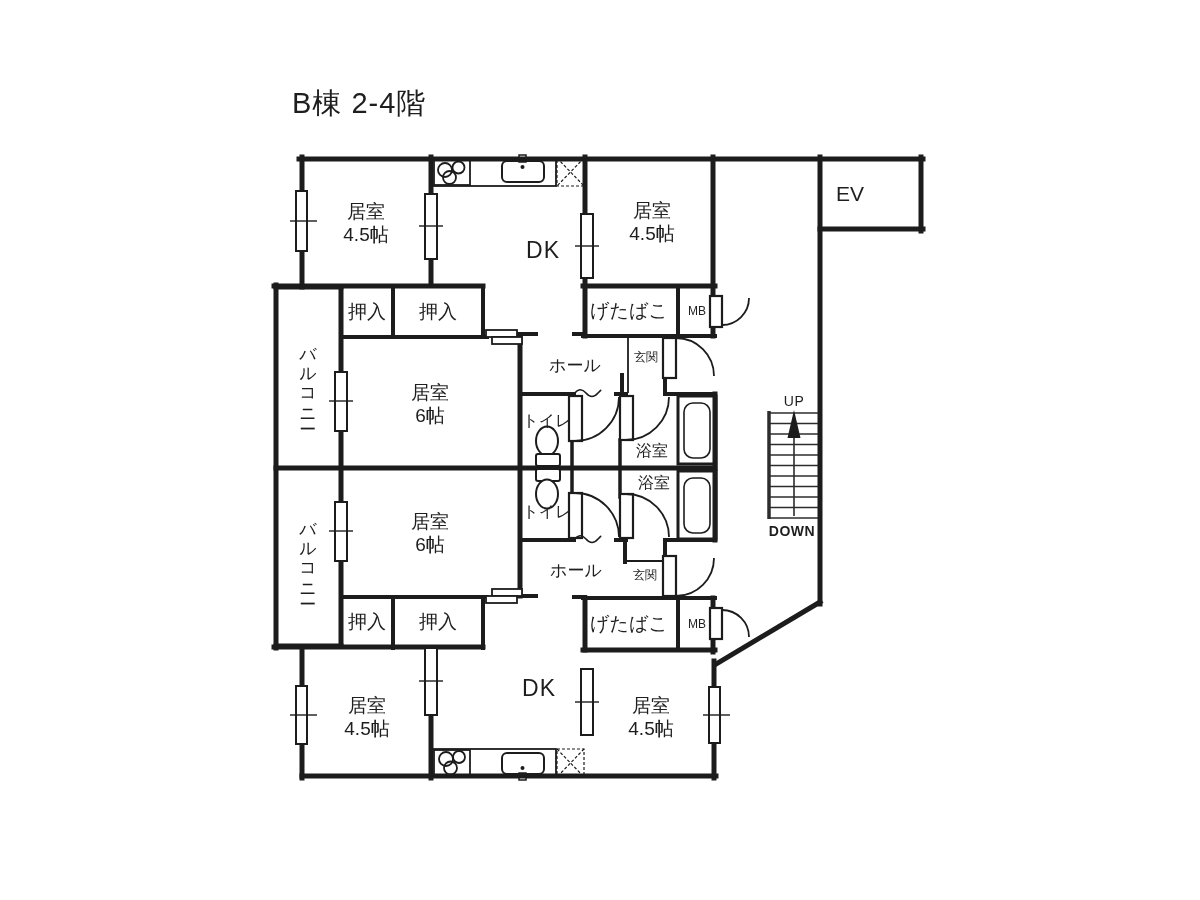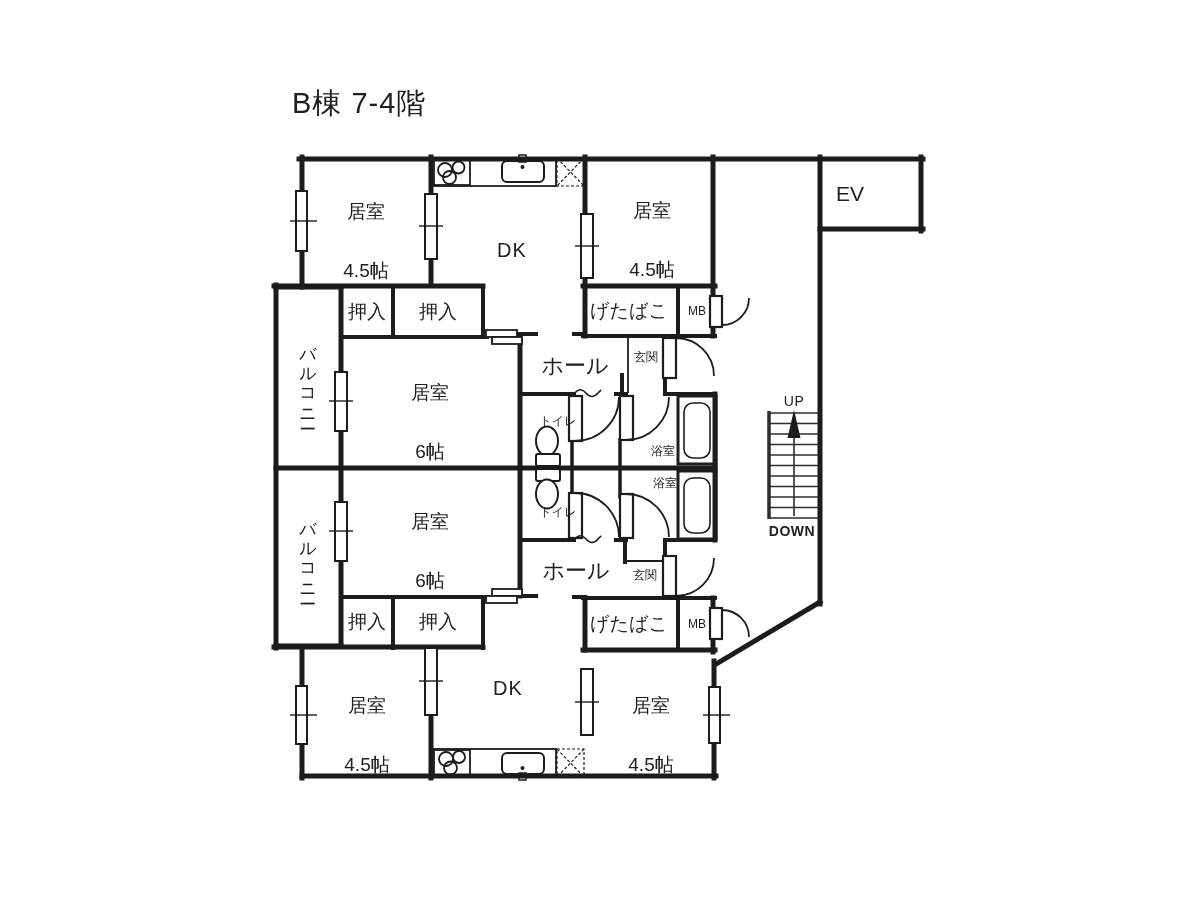--- a/index.html
+++ b/index.html
@@ -4,28 +4,28 @@
 <style>
   html,body{margin:0;padding:0;background:#fff;}
   .plan{position:relative;width:1200px;height:900px;background:#ffffff;overflow:hidden;
         font-family:"Liberation Sans","DejaVu Sans",sans-serif;color:#1d1d1d;}
   .plan svg{position:absolute;left:0;top:0;}
   .lbl{position:absolute;transform:translate(-50%,-50%);white-space:nowrap;
        text-align:center;color:#1e1e1e;line-height:1.22;}
   .lbl.noc{transform:none;}
   .title{font-size:29px;letter-spacing:1px;}
   .f19{font-size:19px;}
-  .f23{font-size:20px;letter-spacing:1px;}
+  .f23{font-size:23px;letter-spacing:1px;margin-left:31px;}
   .f18{font-size:12px;}
-  .f17{font-size:22px;}
-  .f16{font-size:12px;margin-left:11px;}
+  .f17{font-size:17px;}
+  .f16{font-size:16px;}
   .f21{font-size:21px;}
   .f14{font-size:14px;letter-spacing:.5px;}
   .vert{writing-mode:vertical-rl;text-orientation:upright;letter-spacing:2px;font-size:17px;}
-  .two span{display:block;margin-top:36px;}
+  .two span{display:block;}
 </style>
 </head>
 <body>
 
 <div class="plan">
 
 <svg width="1200" height="900" viewBox="0 0 1200 900">
 
   <g stroke="#1c1c1c" fill="none" stroke-linecap="square">
     <path stroke-width="5" d="M299,159 H923"></path>
@@ -245,21 +245,21 @@
       <line x1="770" y1="507.5" x2="818" y2="507.5"></line>
       <line x1="770" y1="518" x2="818" y2="518"></line>
     </g>
     <g>
       <line x1="794" y1="516" x2="794" y2="434" stroke-width="1.6"></line>
       <polygon points="794,410 787.5,438 800.5,438" fill="#1c1c1c" stroke="none"></polygon>
     </g>
   </g>
 </svg>
 
-<div class="lbl noc title" style="left:292px;top:86px;">B棟 7-4階</div>
+<div class="lbl noc title" style="left:292px;top:86px;">B棟 2-4階</div>
 
 <div class="lbl f19 two" style="left:366px;top:223px;">
   <span>居室</span>
   <span>4.5帖</span>
 </div>
 <div class="lbl f23" style="left:512px;top:250px;">DK</div>
 <div class="lbl f19 two" style="left:652px;top:222px;">
   <span>居室</span>
   <span>4.5帖</span>
 </div>

